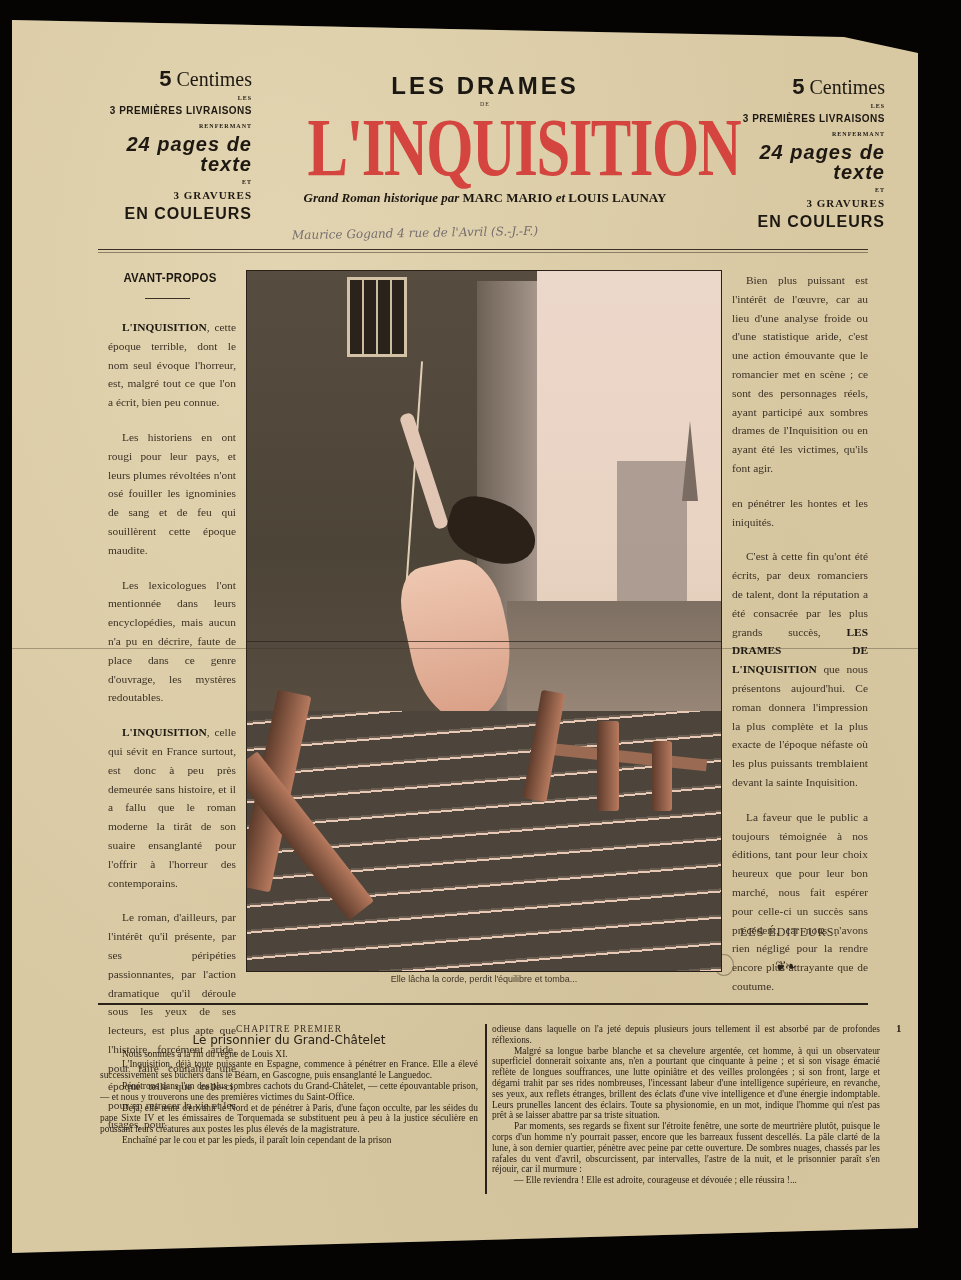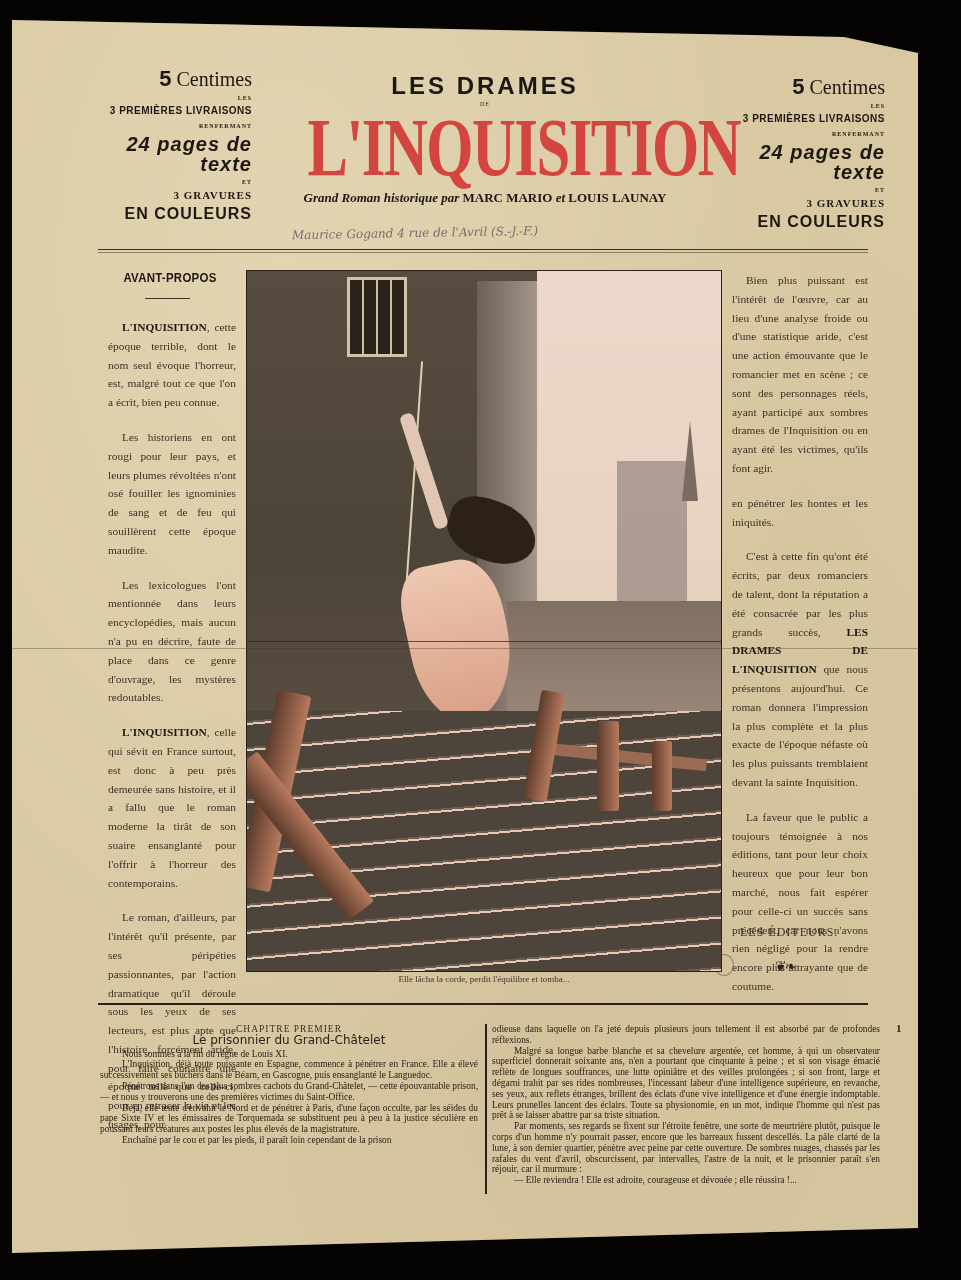--- a/index.html
+++ b/index.html
@@ -73,21 +73,21 @@
   .illus .water { position: absolute; left: 0; top: 440px; width: 476px; height: 262px; background: repeating-linear-gradient(175deg, #4d453b 0 10px, #6a5e52 10px 12px, #e8c9b6 12px 14px, #4d453b 14px 26px); }
   .illus .post { position: absolute; background: linear-gradient(90deg, #5d3b2b, #b77a5e); border-radius: 3px; }
   .illus .p1 { left: 10px; top: 420px; width: 34px; height: 200px; transform: rotate(12deg); }
   .illus .p2 { left: 40px; top: 470px; width: 32px; height: 190px; transform: rotate(-38deg); }
   .illus .p3 { left: 285px; top: 420px; width: 24px; height: 110px; transform: rotate(10deg); }
   .illus .p4 { left: 350px; top: 450px; width: 22px; height: 90px; }
   .illus .p5 { left: 405px; top: 470px; width: 20px; height: 70px; }
   .illus .rail { position: absolute; left: 300px; top: 480px; width: 160px; height: 12px; background: #9a6a52; transform: rotate(6deg); }
   .illus .fold { position: absolute; left: 0; top: 370px; width: 476px; height: 1px; background: #2a221a; opacity: 0.7; }
 
-  .caption { position: absolute; left: 246px; top: 974px; width: 476px; text-align: center; font-family: Liberation Serif, serif; font-size: 9px; color: #3e3428; }
+  .caption { position: absolute; left: 246px; top: 974px; width: 476px; text-align: center; font-family: Liberation Sans, sans-serif; font-size: 9px; color: #3e3428; }
 
   
   .hfold { position: absolute; left: 12px; top: 648px; width: 906px; height: 1px; background: rgba(60,48,36,0.35); }
 
   
   .feuil { position: absolute; font-family: "Liberation Serif", serif; font-size: 9.4px; line-height: 10.8px; color: #2a2218; text-align: justify; }
   .feuil p { text-indent: 22px; }
   .feuil-left { left: 100px; top: 1024px; width: 378px; }
   .feuil-right { left: 492px; top: 1024px; width: 388px; }
   .chap { text-align: center; font-size: 9.5px; letter-spacing: 1px; color: #3a3026; }

